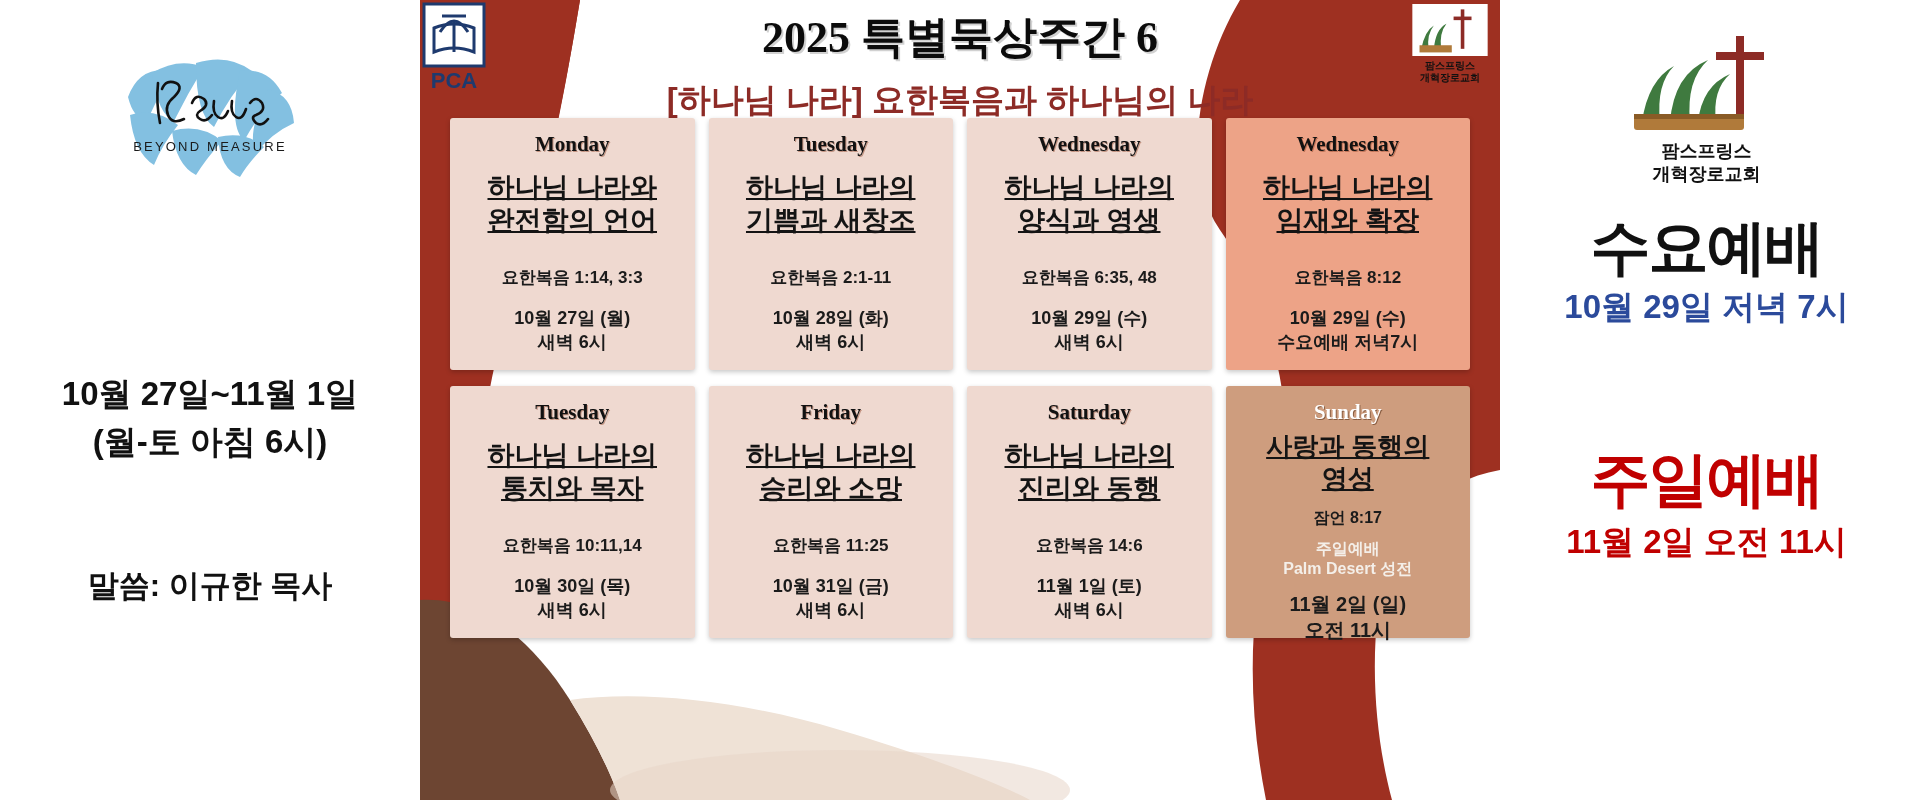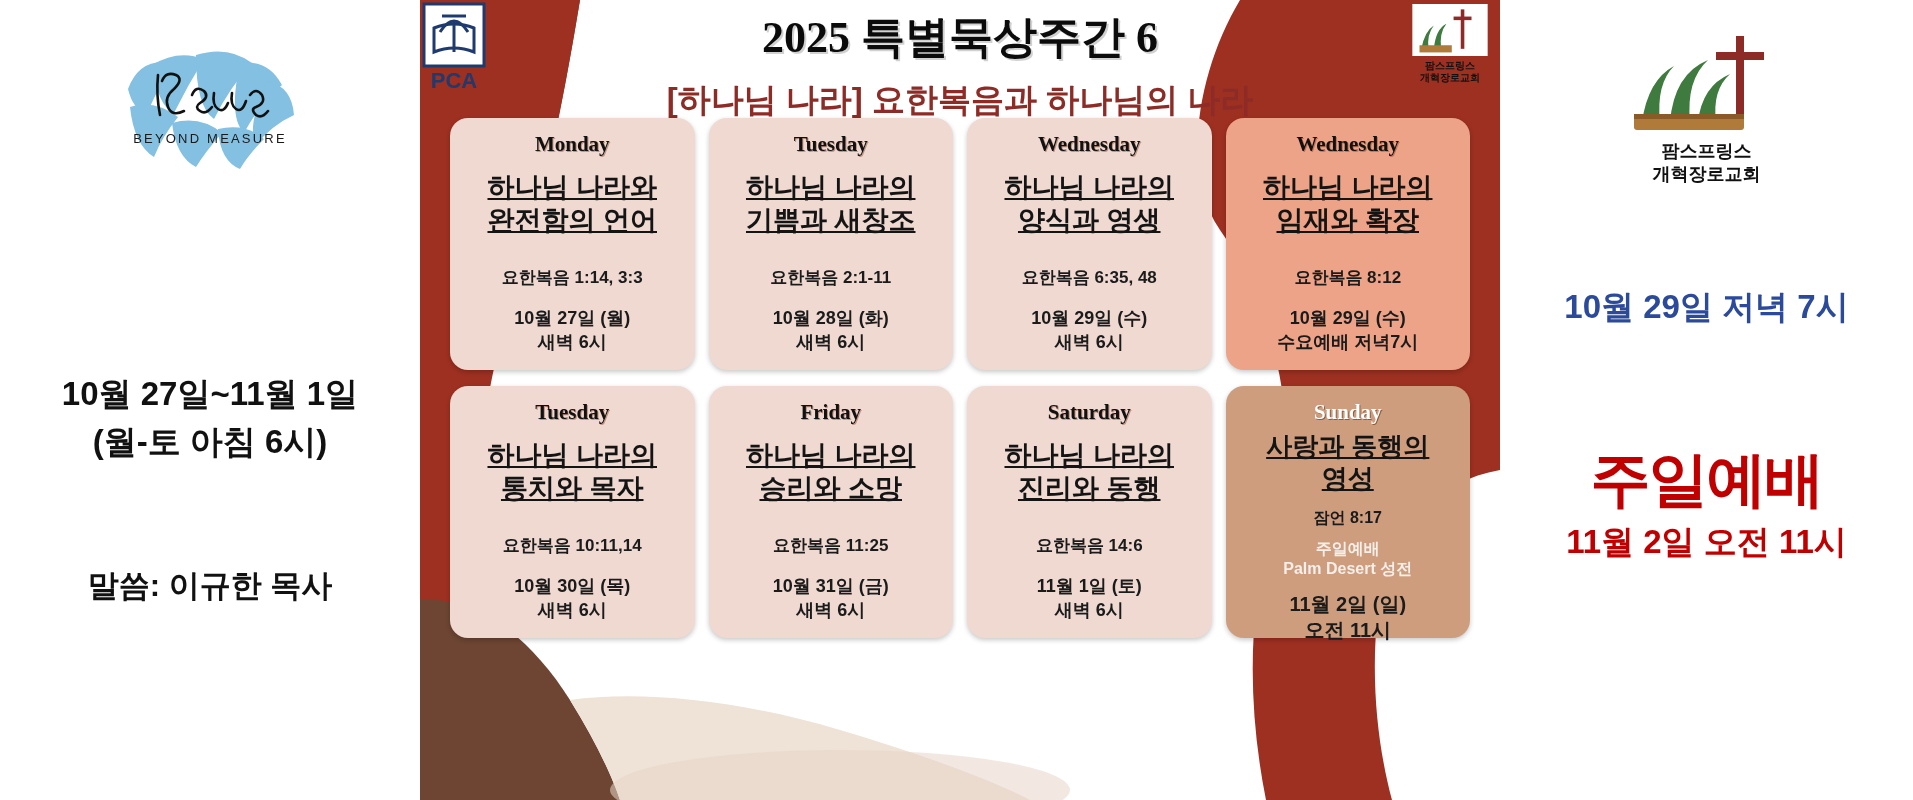--- a/index.html
+++ b/index.html
@@ -12,21 +12,21 @@
     position:relative;
   }
   .stage{position:relative;width:1913px;height:800px;}
 
   
   .left-panel{
     position:absolute;left:0;top:0;width:420px;height:800px;
     display:flex;flex-direction:column;align-items:center;
   }
   .blessed-logo{
-    position:absolute;top:37px;left:50%;transform:translateX(-50%);
+    position:absolute;top:45px;left:50%;transform:translateX(-50%);
     width:220px;height:140px;
   }
   .left-title{
     position:absolute;top:280px;width:100%;text-align:center;
     font-size:62px;font-weight:bold;color:#111;letter-spacing:-2px;
     line-height:1;
   }
   .left-sub{
     position:absolute;top:370px;width:100%;text-align:center;
     font-size:33px;font-weight:bold;color:#111;line-height:1.45;
@@ -56,21 +56,21 @@
 
   .pca-logo{position:absolute;left:0px;top:2px;width:72px;height:92px;}
   .church-logo{position:absolute;right:8px;top:4px;width:84px;height:80px;text-align:center;}
 
   .grid{
     position:absolute;left:30px;top:118px;width:1020px;
     display:grid;grid-template-columns:repeat(4,1fr);
     gap:16px 14px;
   }
   .card{
-    border-radius:18px;
+    border-radius:3px;
     background:#efd9d0;
     box-shadow:0 2px 5px rgba(0,0,0,0.22);
     padding:10px 8px 12px 8px;
     height:252px;
     display:flex;flex-direction:column;align-items:center;
     box-sizing:border-box;
   }
   .card.accent{background:#eda387;}
   .card.accent2{background:#ce9d7e;}
 
@@ -304,19 +304,20 @@
         <path d="M86 92 Q90 56 118 44 Q100 60 104 92 Z" fill="#3f7a3f"></path>
         <rect x="22" y="84" width="110" height="16" rx="3" fill="#b07a3a"></rect>
         <rect x="22" y="84" width="110" height="5" fill="#8a5b26"></rect>
       </svg>
       <div class="cname">
         <div>팜스프링스</div>
         <div>개혁장로교회</div>
       </div>
     </div>
 
+    <div class="wed-title">수요예배</div>
     <div class="wed-time">10월 29일 저녁 7시</div>
 
     <div class="sun-title">주일예배</div>
     <div class="sun-time">11월 2일 오전 11시</div>
   </div>
 
 </div>
 
 </body></html>

